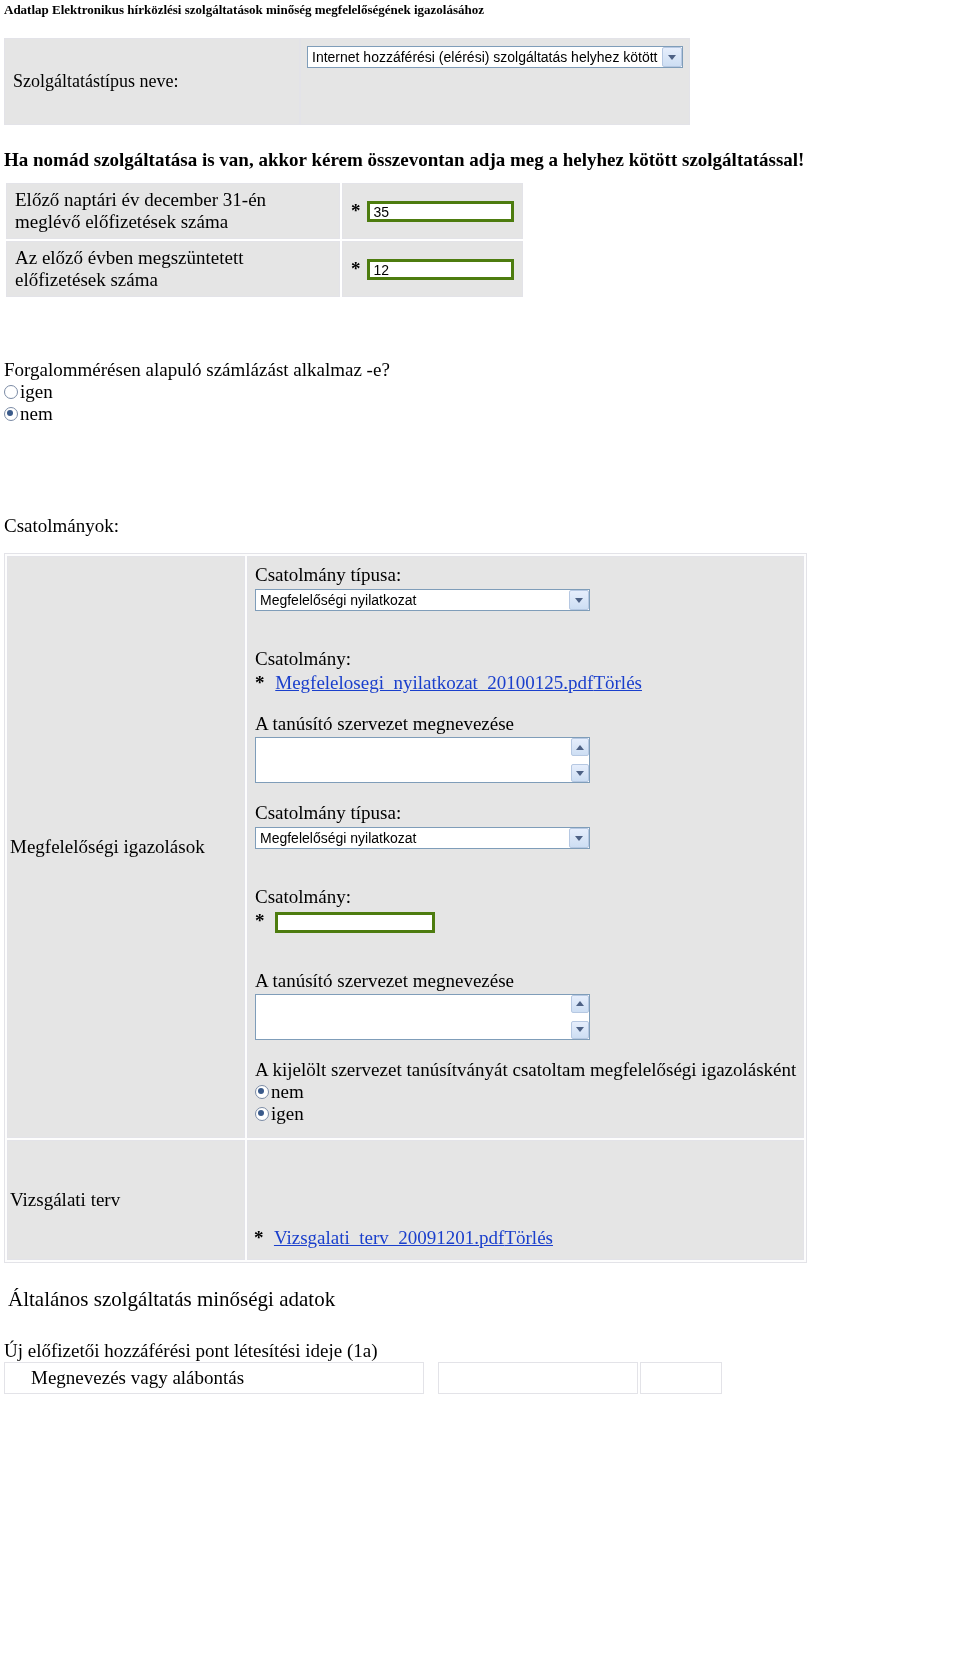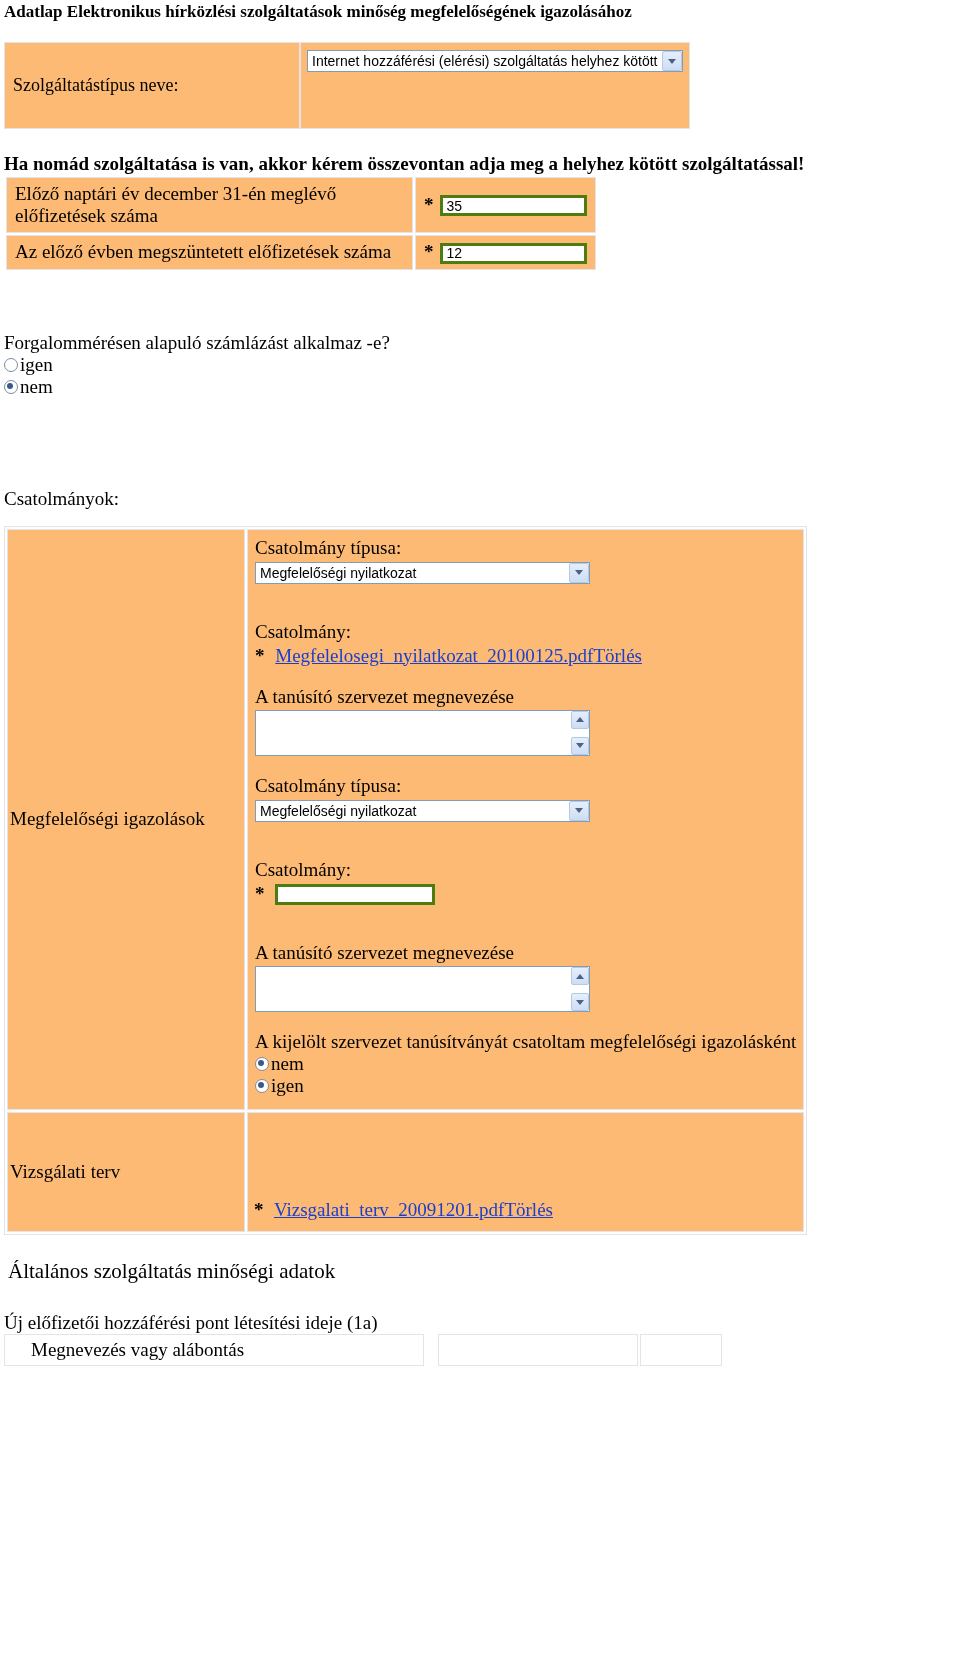--- a/index.html
+++ b/index.html
@@ -5,26 +5,26 @@
   body {
     font-family: "Times New Roman", Times, serif;
     font-size: 19px;
     color: #000;
     margin: 0;
     padding: 2px 4px 0 4px;
     width: 952px;
   }
   .page-title {
     font-weight: bold;
-    font-size: 17px;
+    font-size: 13px;
     margin-bottom: 20px;
   }
   .field-box {
     border: 1px solid #e3e3e8;
-    background: #fdba74;
+    background: #e5e5e5;
     box-sizing: border-box;
   }
   .row-service {
     display: flex;
     align-items: stretch;
     margin-bottom: 24px;
   }
   .row-service .left {
     width: 296px;
     padding: 32px 8px;
@@ -63,33 +63,34 @@
     border-top: 5px solid #4d6185;
   }
   .arrow-up {
     width: 0; height: 0;
     border-left: 4px solid transparent;
     border-right: 4px solid transparent;
     border-bottom: 5px solid #4d6185;
   }
   .bold-note {
     font-weight: bold;
+    margin-bottom: 10px;
   }
   .sub-table {
     display: table;
     border-collapse: separate;
     border-spacing: 2px;
   }
   .sub-row { display: table-row; }
   .sub-cell {
     display: table-cell;
     padding: 5px 8px;
     vertical-align: middle;
   }
-  .sub-cell.label { width: 407px; }
+  .sub-cell.label { width: 334px; }
   .text-input {
     border: 3px solid #4d7c0f;
     height: 21px;
     font-family: Arial, sans-serif;
     font-size: 14px;
     padding: 0 4px;
     box-sizing: border-box;
   }
   .text-input.num { width: 147px; }
   .star { font-weight: bold; margin-right: 6px; }

